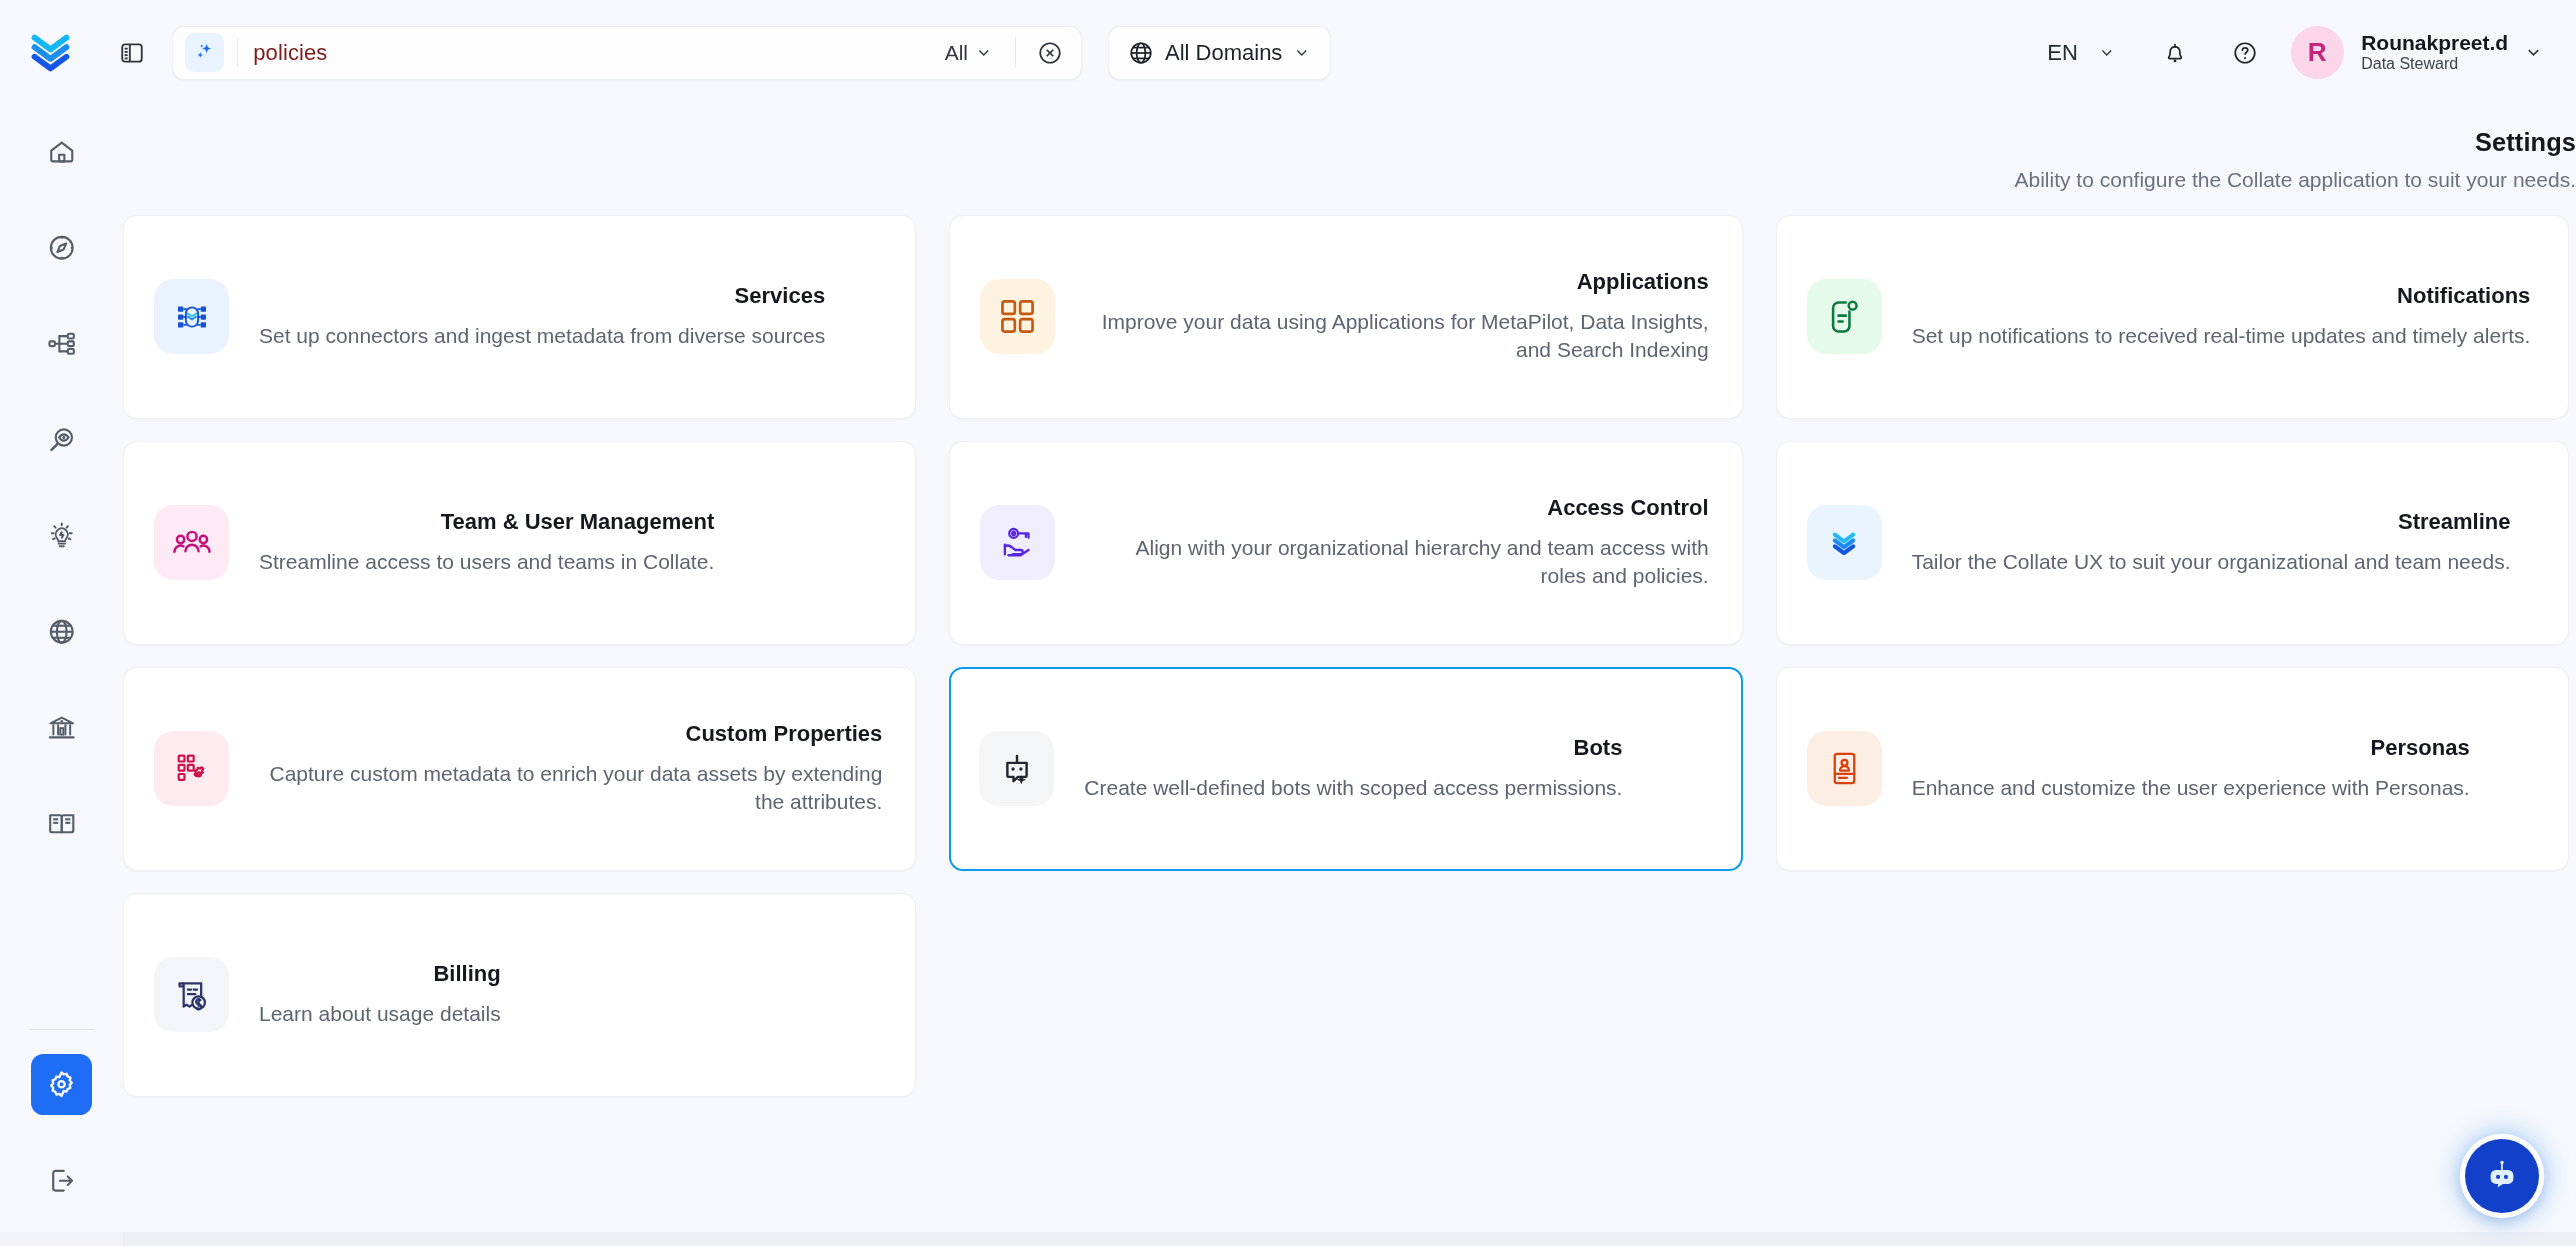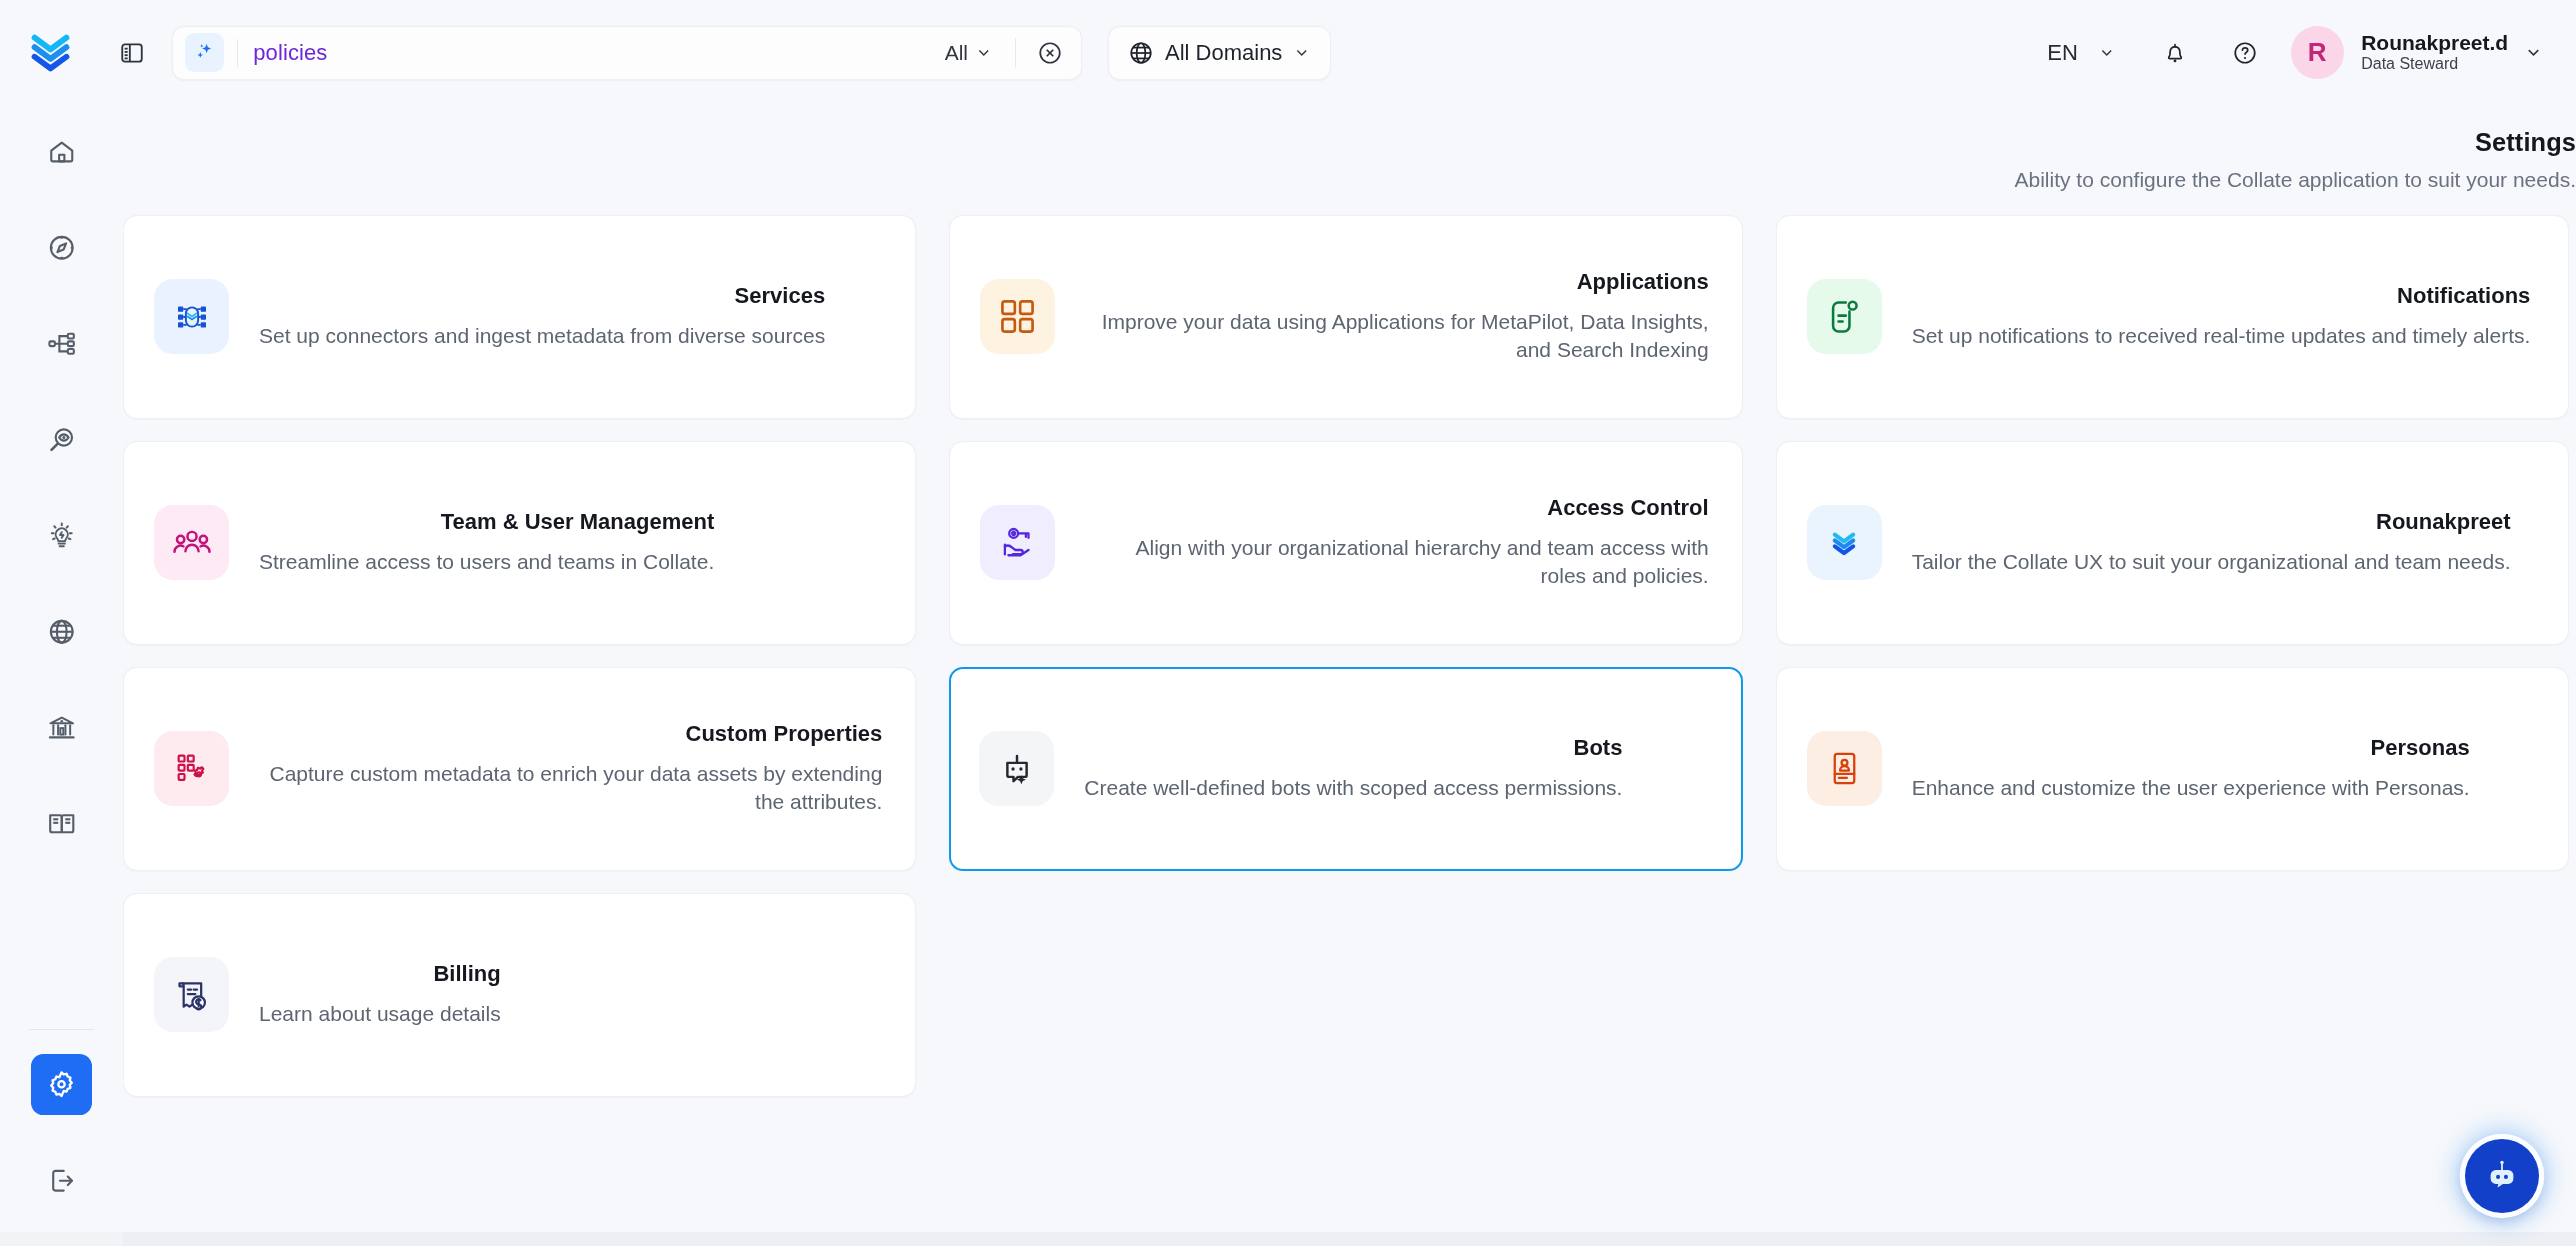--- a/index.html
+++ b/index.html
@@ -42,21 +42,21 @@
   }
   .spark-btn {
     width: 39px; height: 39px; border-radius: 9.6px;
     background: #e8f3ff;
     display: flex; align-items: center; justify-content: center;
     cursor: pointer; flex: none;
   }
   .search-div { width: 0.9px; height: 28px; background: #e6eaf0; margin: 0 15.8px 0 12.3px; flex: none; }
   .search-input {
     flex: 1 1 auto; border: none; outline: none; background: transparent;
-    font-family: "Liberation Sans", sans-serif; font-size: 22px; color: #6d28d9;
+    font-family: "Liberation Sans", sans-serif; font-size: 22px; color: #7f1d1d;
     letter-spacing: 0.1px;
   }
   .search-input::placeholder { color: #9aa3b2; }
   .search-filter {
     display: flex; align-items: center; gap: 7px; cursor: pointer;
     font-size: 21px; color: #31363f; padding: 0 7px;
   }
   .search-vdiv { width: 0.9px; height: 30px; background: #e6eaf0; margin: 0 15.8px; flex: none; }
   .clear-btn { width: 35px; height: 35px; display: flex; align-items: center; justify-content: center; cursor: pointer; flex: none; }
 
@@ -479,21 +479,21 @@
 
         <div class="card">
           <div class="card-icon" style="background:#e9f4fe">
             <svg width="40" height="40" viewBox="0 0 48 48">
               <path d="M13 14 L24 22 L35 14" fill="none" stroke="#25b9f3" stroke-width="5" stroke-linecap="round" stroke-linejoin="round"></path>
               <path d="M13 21 L24 29 L35 21" fill="none" stroke="#1c8bef" stroke-width="5" stroke-linecap="round" stroke-linejoin="round"></path>
               <path d="M13 28 L24 36 L35 28" fill="none" stroke="#1256e6" stroke-width="5" stroke-linecap="round" stroke-linejoin="round"></path>
             </svg>
           </div>
           <div class="card-text">
-            <div class="card-title">Rounakpreet</div>
+            <div class="card-title">Streamline</div>
             <div class="card-desc">Tailor the Collate UX to suit your organizational and team needs.</div>
           </div>
         </div>
 
         <div class="card">
           <div class="card-icon" style="background:#fdebf0">
             <svg width="40" height="40" viewBox="0 0 48 48" fill="none" stroke="#cf0f47" stroke-width="2.6">
               <rect x="8" y="8" width="7" height="7" rx="1"></rect>
               <rect x="19" y="8" width="7" height="7" rx="1"></rect>
               <rect x="8" y="19" width="7" height="7" rx="1"></rect>

